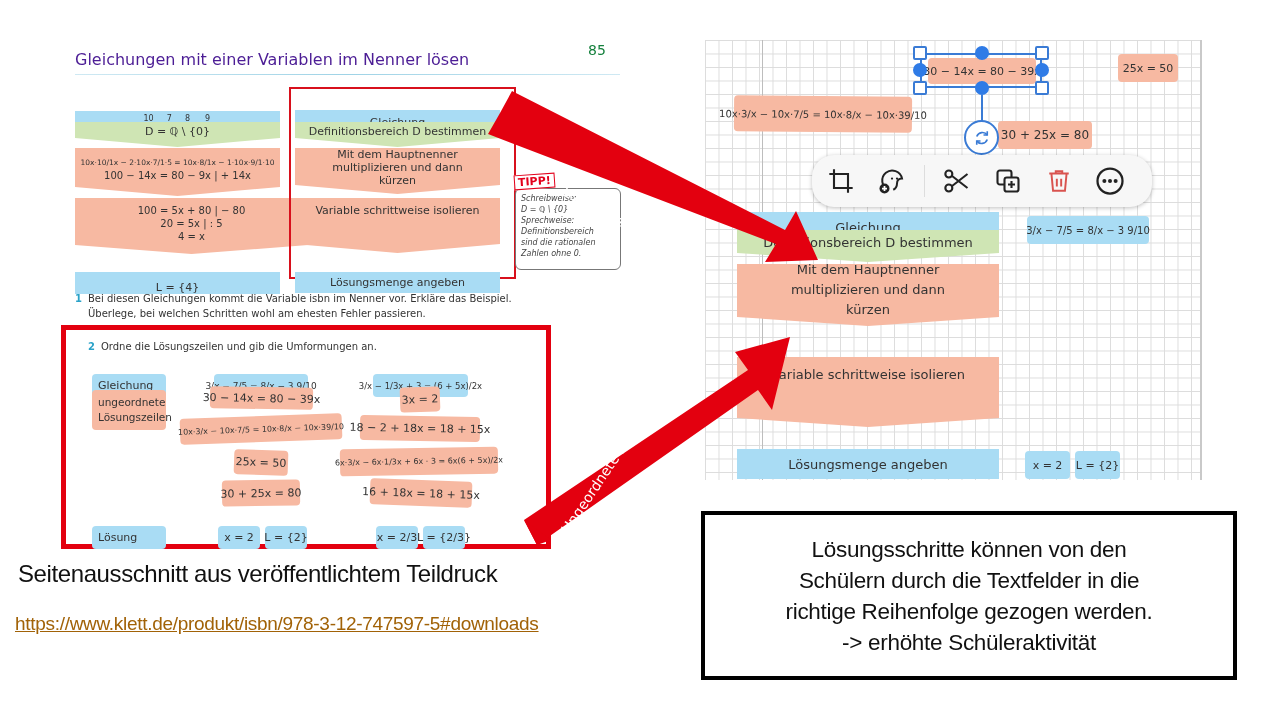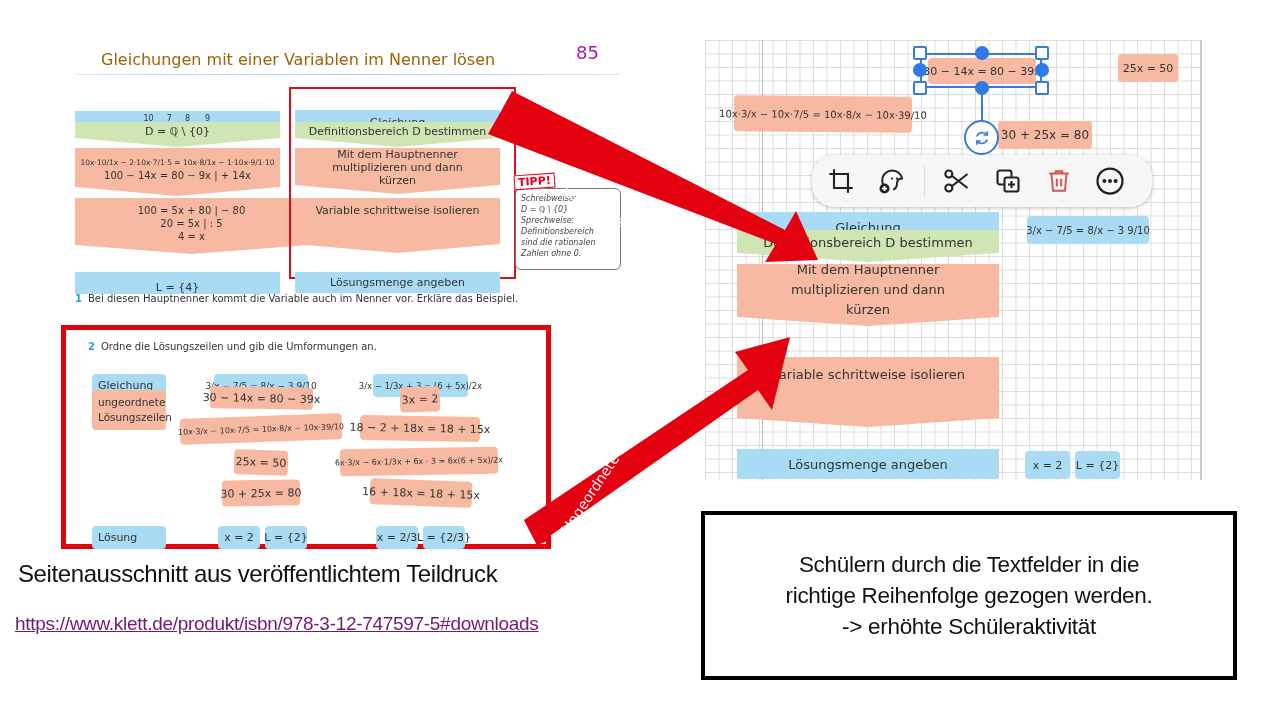--- a/index.html
+++ b/index.html
@@ -2,23 +2,23 @@
 <html><head>
 <meta charset="utf-8">
 <style>
   * { box-sizing: border-box; margin: 0; padding: 0; }
   html, body { width: 1280px; height: 720px; overflow: hidden; background: #ffffff; }
   body { position: relative; font-family: "DejaVu Sans", sans-serif; color: #333; }
 
   .abs { position: absolute; }
 
   
-  .page-title { left: 75px; top: 50px; font-size: 16px; color: #a16207; margin-left: 26px; }
+  .page-title { left: 75px; top: 50px; font-size: 16px; color: #4c1d95; }
   .page-rule { left: 75px; top: 74px; width: 545px; height: 1px; background: linear-gradient(90deg,#cfe9f3,#9fd3e6,#cfe9f3); }
-  .page-num { left: 576px; top: 42px; font-size: 18px; color: #a21caf; }
+  .page-num { left: 588px; top: 42px; font-size: 14px; color: #15803d; }
 
   .blue { background: #a9dcf4; margin-top: 16px; }
   .green { background: #cfe5b4; }
   .salmon { background: #f7b9a2; }
 
   .blk { display: flex; align-items: center; justify-content: center; text-align: center; font-size: 11px; color: #333; }
   .chev { clip-path: polygon(0 0,100% 0,100% calc(100% - 9px),50% 100%,0 calc(100% - 9px)); }
 
   .frac { display: inline-flex; flex-direction: column; align-items: center; vertical-align: middle; font-size: 8px; line-height: 9px; margin: 0 1px; }
   .frac .num { border-bottom: 1px solid #444; padding: 0 1px; }
@@ -53,21 +53,21 @@
 
   .toolbar { left: 812px; top: 155px; width: 340px; height: 52px; background: #f7f7f7; border-radius: 22px; box-shadow: 0 1px 4px rgba(0,0,0,0.25); display: flex; align-items: center; padding: 0 10px; }
   .tb-btn { width: 46px; height: 40px; display: flex; align-items: center; justify-content: center; margin-right: 13px; cursor: pointer; }
   .tb-sep { width: 1px; height: 32px; background: #ddd; margin-right: 13px; }
 
   
   .arrow-text { color: #fff; font-family: "DejaVu Sans", sans-serif; font-size: 15px; white-space: nowrap; }
 
   
   .caption { left: 18px; top: 560px; font-family: "Liberation Sans Narrow", "Liberation Sans", sans-serif; font-size: 24px; color: #111; letter-spacing: -0.4px; }
-  .link { left: 15px; top: 613px; font-family: "Liberation Sans", sans-serif; font-size: 19px; color: #701a75; text-decoration: underline; letter-spacing: -0.3px; }
+  .link { left: 15px; top: 613px; font-family: "Liberation Sans", sans-serif; font-size: 19px; color: #a16207; text-decoration: underline; letter-spacing: -0.3px; }
   .note-box { left: 701px; top: 511px; width: 536px; height: 169px; border: 4px solid #000; background: #fff; display: flex; flex-direction: column; align-items: center; justify-content: center; font-family: "Liberation Sans", sans-serif; font-size: 22.5px; line-height: 31px; color: #111; text-align: center; letter-spacing: -0.3px; }
 </style>
 </head>
 <body>
 
 <div class="abs page-title">Gleichungen mit einer Variablen im Nenner lösen</div>
 <div class="abs page-rule"></div>
 <div class="abs page-num">85</div>
 
 <div class="abs blk blue" style="left:75px;top:95px;width:205px;height:24px;">
@@ -118,21 +118,22 @@
   <div>Schreibweise:</div>
   <div>D = ℚ \ {0}</div>
   <div>Sprechweise:</div>
   <div>Definitionsbereich</div>
   <div>sind die rationalen</div>
   <div>Zahlen ohne 0.</div>
 </div>
 <div class="abs tipp-label">TIPP!</div>
 
 <div class="abs task" style="left:75px;top:291px;width:470px;">
-  <div><span class="n">1</span><span>Bei diesen Hauptnenner kommt die Variable auch im Nenner vor. Erkläre das Beispiel.</span></div>
+  <div><span class="n">1</span><span>Bei diesen Gleichungen kommt die Variable isbn im Nenner vor. Erkläre das Beispiel.</span></div>
+  <div style="padding-left:13px;">Überlege, bei welchen Schritten wohl am ehesten Fehler passieren.</div>
 </div>
 
 <div class="abs red-frame-thick" style="left:61px;top:325px;width:490px;height:224px;"></div>
 <div class="abs task" style="left:88px;top:339px;">
   <span class="n">2</span><span>Ordne die Lösungszeilen und gib die Umformungen an.</span>
 </div>
 
 <div class="card blue label-card" style="left:92px;top:358px;width:74px;height:23px;">Gleichung</div>
 <div class="card salmon label-card" style="left:92px;top:390px;width:74px;height:40px;white-space:normal;line-height:15px;font-size:10.5px;">ungeordnete Lösungszeilen</div>
 <div class="card blue label-card" style="left:92px;top:510px;width:74px;height:23px;">Lösung</div>
@@ -244,16 +245,17 @@
     <polygon points="537,545 524,520 551,540" fill="#e3000f"></polygon>
   </g>
 </svg>
 <div class="abs arrow-text" style="left:568px;top:182px;transform:rotate(29deg);transform-origin:left top;">Lösungsschema</div>
 <div class="abs arrow-text" style="left:558px;top:527px;transform:rotate(-56deg);transform-origin:left top;font-size:14px;">Ungeordnete Lösungsschritte</div>
 
 <div class="abs caption">Seitenausschnitt aus veröffentlichtem Teildruck</div>
 <div class="abs link">https://www.klett.de/produkt/isbn/978-3-12-747597-5#downloads</div>
 
 <div class="abs note-box">
+  <div>Lösungsschritte können von den</div>
   <div>Schülern durch die Textfelder in die</div>
   <div>richtige Reihenfolge gezogen werden.</div>
   <div>-&gt; erhöhte Schüleraktivität</div>
 </div>
 
 </body></html>

